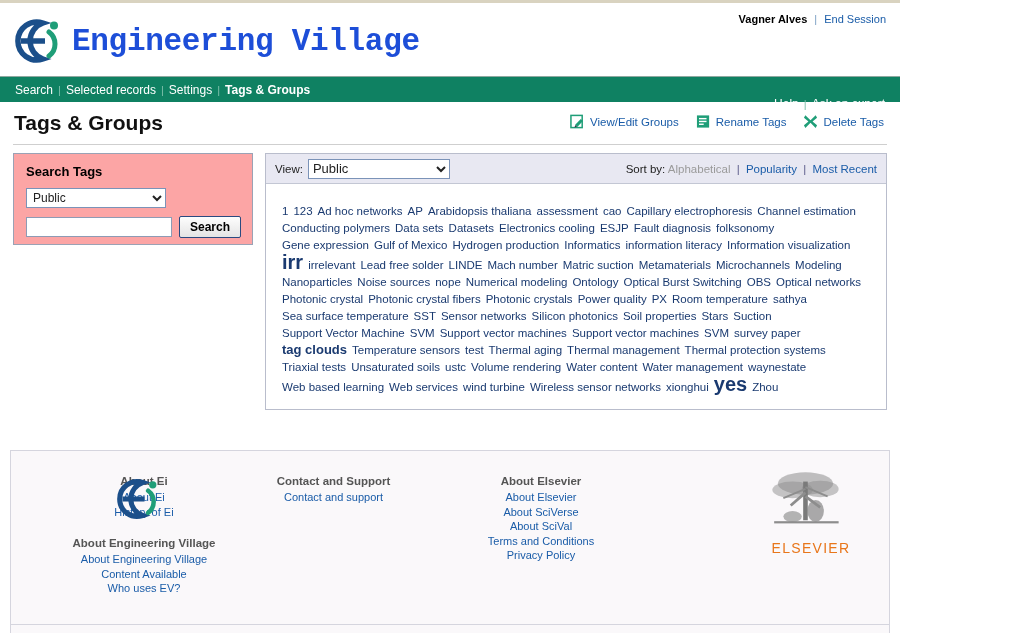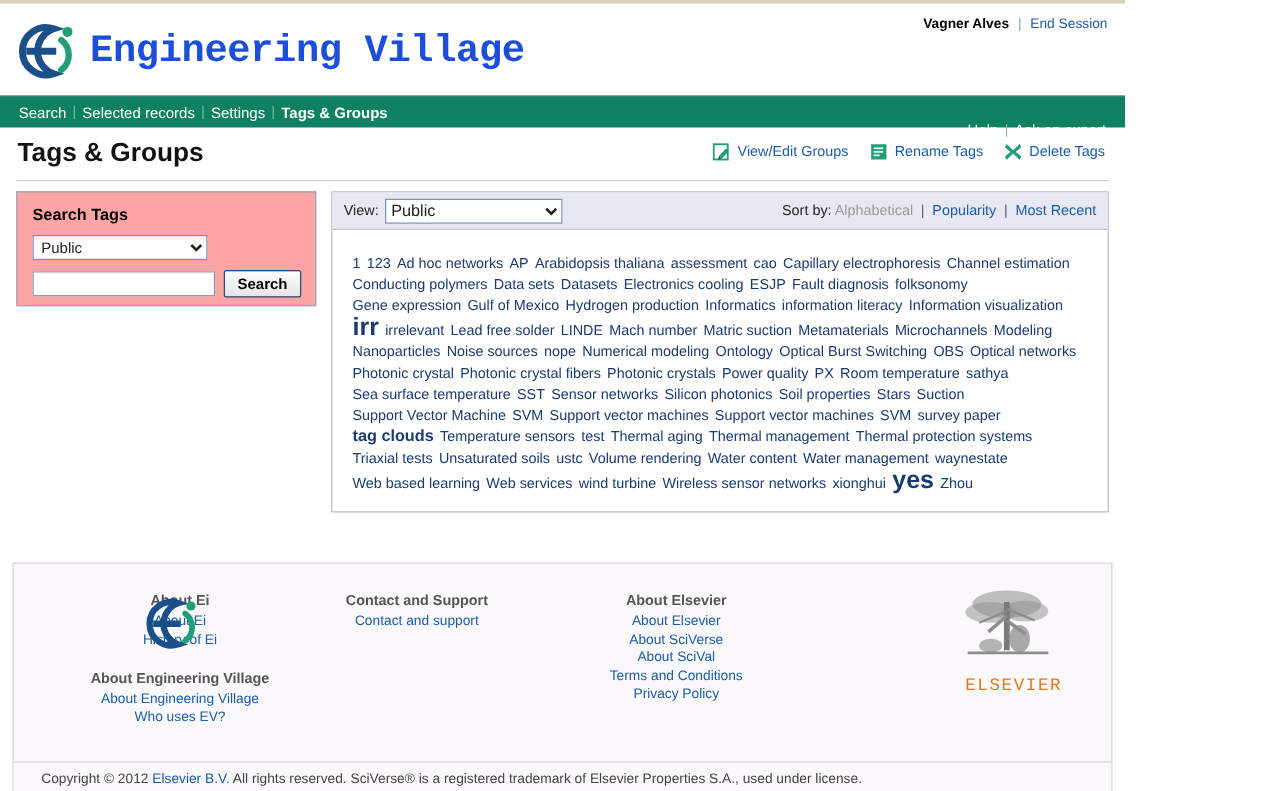--- a/index.html
+++ b/index.html
@@ -298,21 +298,21 @@
     height: 44px;
   }
   .elsevier {
     position: absolute;
     right: 30px;
     top: 14px;
     width: 96px;
     text-align: center;
   }
   .els-name {
-    font-family: Liberation Mono, monospace;
+    font-family: Liberation Sans, sans-serif;
     font-size: 14px;
     letter-spacing: 1.3px;
     color: #E8761A;
     margin-top: 1px;
   }
   .copyright {
     border-top: 1px solid #d5d5de;
     font-size: 11px;
     color: #444;
     padding: 7px 0 7px 22px;
@@ -430,20 +430,21 @@
     <div class="footcols" id="footcols">
       <div class="fcol c1">
           <div class="fgroup">
             <div class="fhead">About Ei</div>
             <a href="#">About Ei</a>
             <a href="#">History of Ei</a>
           </div>
           <div class="fgroup">
             <div class="fhead">About Engineering Village</div>
             <a href="#">About Engineering Village</a>
+            <a href="#">Content Available</a>
             <a href="#">Who uses EV?</a>
           </div>
           <svg class="foot-ei-logo" viewBox="0 0 100 96">
       <path d="M58 12 A38 38 0 1 0 58 84 A38 38 0 0 1 58 12 Z" fill="none" stroke="#1b4f8a" stroke-width="11"></path>
       <path d="M14 48 L62 48" stroke="#1b4f8a" stroke-width="11" fill="none"></path>
       <path d="M70 30 A30 30 0 0 1 70 78" fill="none" stroke="#1f9e78" stroke-width="10" stroke-linecap="round"></path>
       <circle cx="80" cy="17" r="8" fill="#1f9e78"></circle>
     </svg>
         </div>
         <div class="fcol c2">

